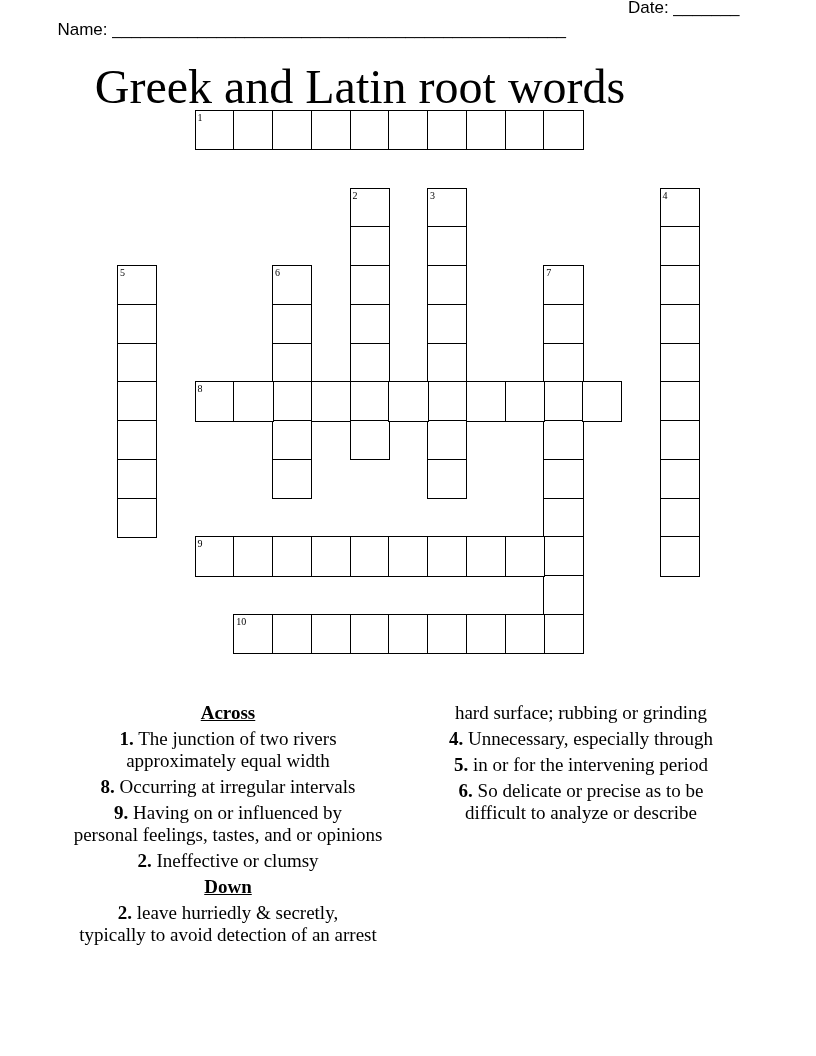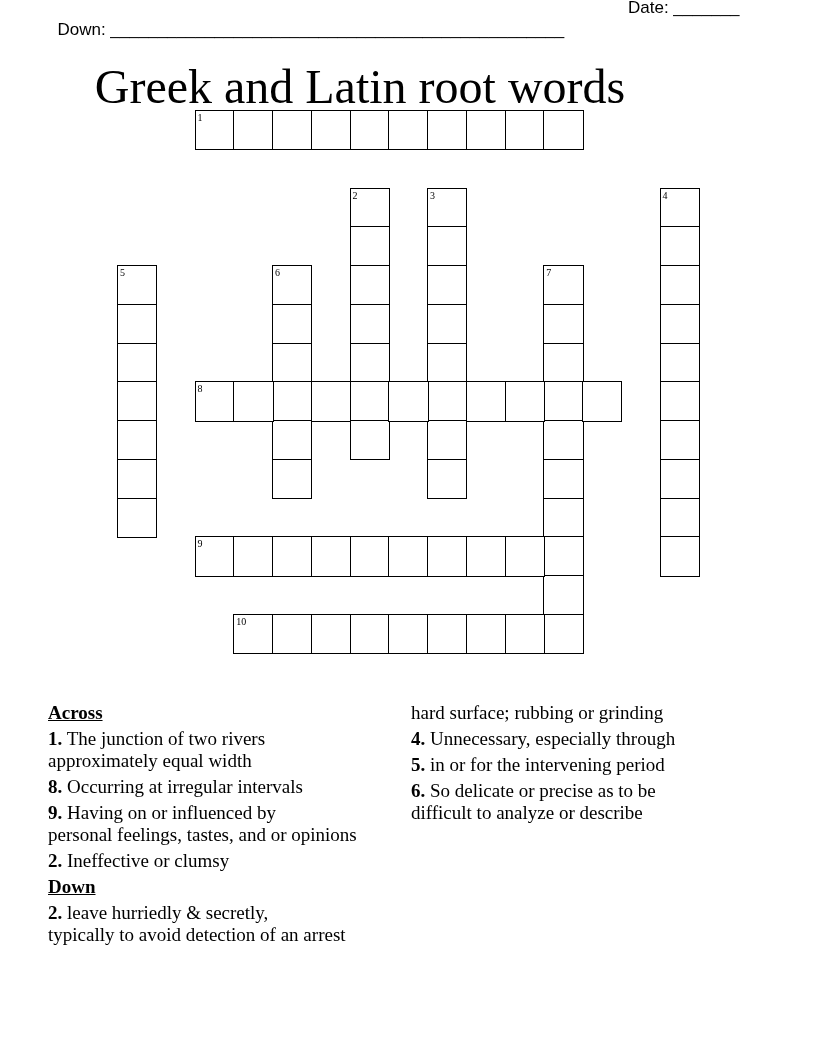--- a/index.html
+++ b/index.html
@@ -18,34 +18,34 @@
     .cell {
       position: absolute; box-sizing: border-box; width: 40.25px; height: 40.25px;
       border: 1.5px solid #000; background: #fff;
     }
     .cell .num {
       position: absolute; top: 1px; left: 2px;
       font-family: "Liberation Serif", serif; font-size: 10px; line-height: 11px;
     }
     .clues {
       position: absolute; top: 702px;
-      font-family: "Liberation Serif", serif; font-size: 19px; line-height: 22px;
+      font-family: "Liberation Serif", serif; font-size: 19px; line-height: 22px; text-align: center;
     }
     .clues.left { left: 48px; width: 360px; }
     .clues.right { left: 411px; width: 340px; }
     .section-title { font-weight: bold; text-decoration: underline; margin-bottom: 4px; }
     .clue { margin-bottom: 4px; }
     .clue .n { font-weight: bold; }
     .clue .line { display: block; white-space: nowrap; }
   </style>
 </head>
 <body>
 
 <div class="header-line">
-  <span>Down: ________________________________________________</span>
+  <span>Name: ________________________________________________</span>
   <span class="date">Date: _______</span>
 </div>
 
 <div class="title">Greek and Latin root words</div>
 
 <div id="grid">
     <div class="cell" style="left: 194.5px; top: 110px;">
       <span class="num">1</span>
     </div>
     <div class="cell" style="left: 233.25px; top: 110px;"></div>

